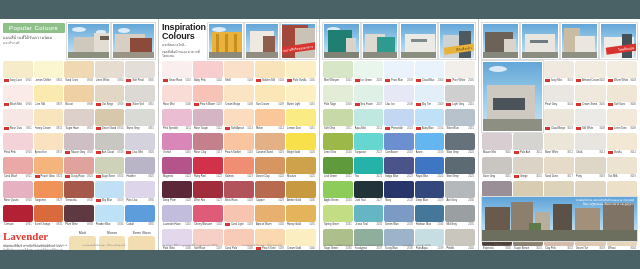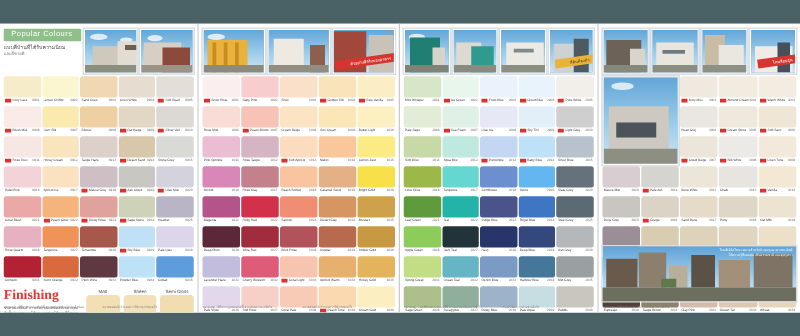--- a/index.html
+++ b/index.html
@@ -369,21 +369,21 @@
           <div class="sw" style="background: rgb(94, 157, 219); height: 17px;"></div>
           <div class="meta">
             <span class="nm">Cobalt</span>
             <span class="cd">0935</span>
           </div>
         </div>
       </div>
 
     <div class="finishing">
       <div class="fin-l">
-        <div class="fin-title">Finishing</div>
+        <div class="fin-title">Lavender</div>
         <div class="fin-body">ชนิดของฟิล์มสี การเลือกชนิดฟิล์มสีที่เหมาะสมกับพื้นผิวและการใช้งาน จะช่วยให้งานสีมีความสวยงามและคงทนยาวนานยิ่งขึ้น</div>
       </div>
       <div class="fin-r" id="fin-r">
           <div class="fin-item">
             <div class="fin-lab">Matt</div>
             <div class="fin-sw" style="background:#f2dfb4"></div>
           </div>
           <div class="fin-item">
             <div class="fin-lab">Sheen</div>
             <div class="fin-sw" style="background:#f3e0b6"></div>
@@ -397,20 +397,26 @@
 
     <div class="foot">
       <div class="foot-col">หมายเหตุ : สีที่ปรากฏบนแผ่นสีนี้ อาจแตกต่างจากสีจริงเล็กน้อย</div>
       <div class="foot-col">ควรทดสอบสีจริงก่อนการใช้งานจริงทุกครั้ง</div>
     </div>
   </div>
 
   <div class="panel p2">
 
     <div class="hdr">
+      <div class="hdr-txt" style="width:44px">
+        <div class="insp-title">Inspiration</div>
+        <div class="insp-title">Colours</div>
+        <div class="insp-sub">แรงบันดาลใจสี...</div>
+        <div class="insp-sub">เฉดสีเพื่อบ้านและอาคารที่โดดเด่น</div>
+      </div>
       <div class="photo">
         <div class="sky"></div>
         <div class="cl" style="left:3px;top:3px;width:14px;height:5px"></div>
         <div class="bld" style="left:3px;width:32px;height:76%;background:#e8b23c"></div>
         <div class="bld" style="left:7px;width:3px;height:70%;background:#c78d1d"></div>
         <div class="bld" style="left:16px;width:3px;height:70%;background:#c78d1d"></div>
         <div class="bld" style="left:25px;width:3px;height:70%;background:#c78d1d"></div>
         <div class="gnd" style="background:#8d8a7c"></div>
       </div>
       <div class="photo">

